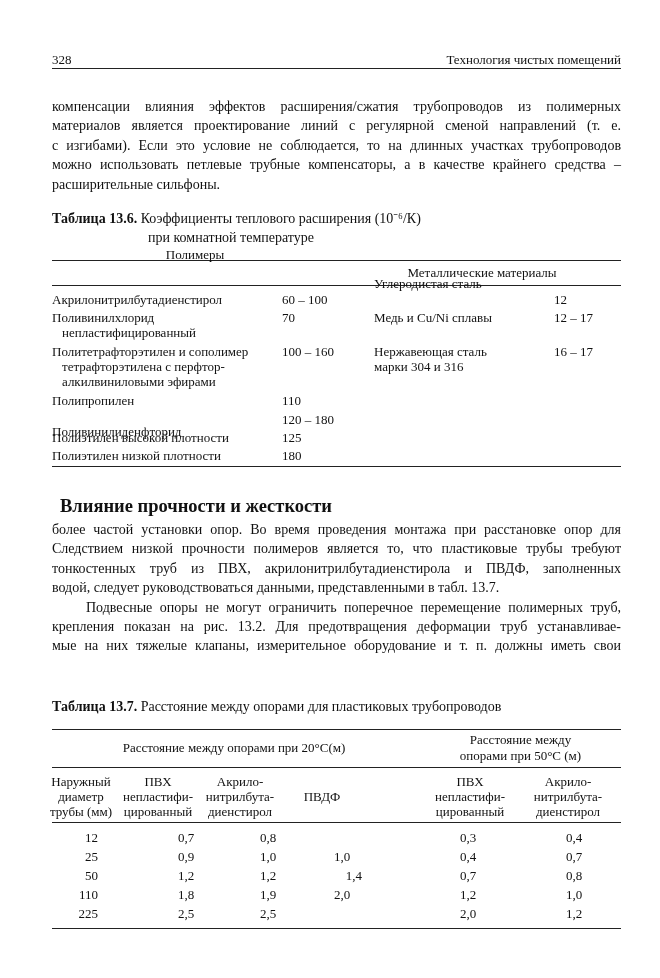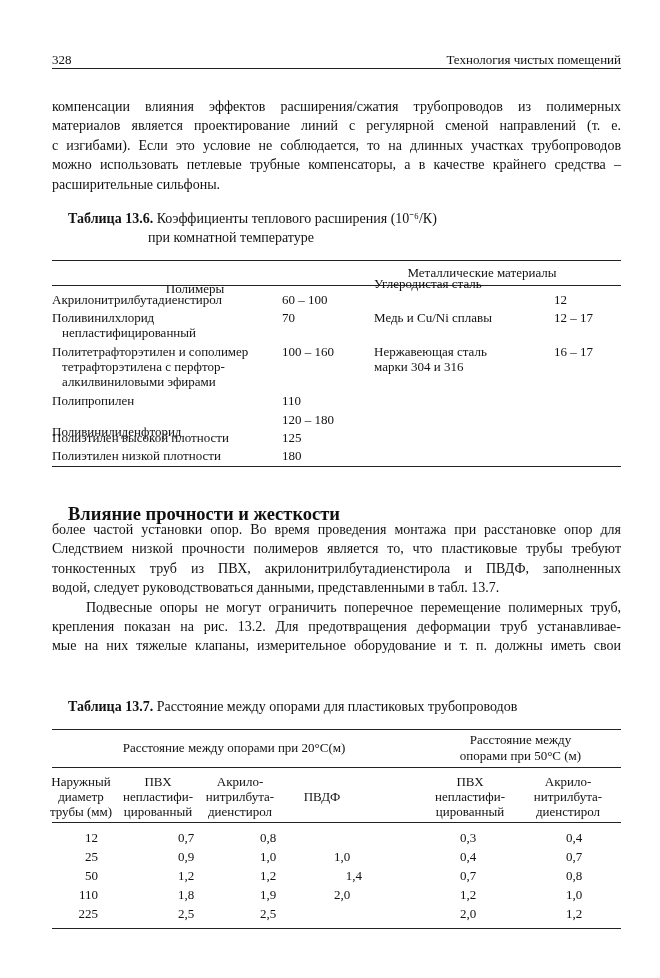--- a/index.html
+++ b/index.html
@@ -8,25 +8,25 @@
     .page { position: absolute; left: 52px; top: 0; width: 569px; }
     .runhead { position: absolute; top: 52px; left: 0; width: 569px; height: 16px;
                border-bottom: 1.5px solid #222; font-size: 13px; line-height: 14px; }
     .runhead .pnum { position: absolute; left: 0; top: 1px; }
     .runhead .rtitle { position: absolute; right: 0; top: 1px; }
     .para { position: absolute; left: 0; width: 569px; font-size: 14px; line-height: 19.4px;
             text-align: justify; }
     .para .line { display: block; text-align: justify; text-align-last: justify; white-space: nowrap; }
     .para .line.last { text-align-last: left; }
     .caption { position: absolute; left: 0; font-size: 14px; line-height: 19px; }
-    .caption b { font-weight: bold; margin-left: 16px; }
+    .caption b { font-weight: bold; }
     .rule { position: absolute; left: 0; width: 569px; height: 0; border-top: 1.3px solid #222; }
     .cell { position: absolute; font-size: 13px; line-height: 15px; white-space: nowrap; }
     .c { text-align: center; }
-    h2 { position: absolute; left: 0; top: 488px; margin: 16px; font-size: 18.5px; font-weight: bold;
+    h2 { position: absolute; left: 0; top: 488px; margin: 8px; font-size: 18.5px; font-weight: bold;
          font-family: "Liberation Serif", serif; }
   </style>
 </head>
 <body>
 
 <div class="page">
 
   <div class="runhead">
     <span class="pnum">328</span>
     <span class="rtitle">Технология чистых помещений</span>
@@ -40,21 +40,21 @@
     <span class="line last">расширительные сильфоны.</span>
   </div>
 
   <div class="caption" style="top:209px;">
     <b>Таблица 13.6.</b>
     <span>Коэффициенты теплового расширения (10⁻⁶/К)</span>
   </div>
   <div class="caption" style="top:228px; left:96px;">при комнатной температуре</div>
 
   <div class="rule" style="top:260px;"></div>
-  <div class="cell c" style="top:281px; left:0; width:286px;">Полимеры</div>
+  <div class="cell c" style="top:247px; left:0; width:286px;">Полимеры</div>
   <div class="cell c" style="top:265px; left:310px; width:240px;">Металлические материалы</div>
   <div class="rule" style="top:285px;"></div>
 
   <div class="cell" style="top:292px; left:0;text-align:center;">Акрилонитрилбутадиенстирол</div>
   <div class="cell" style="top:292px; left:230px;">60 – 100</div>
 
   <div class="cell" style="top:310px; left:0;">Поливинилхлорид</div>
   <div class="cell" style="top:325px; left:10px;">непластифицированный</div>
   <div class="cell" style="top:310px; left:230px;">70</div>
 

